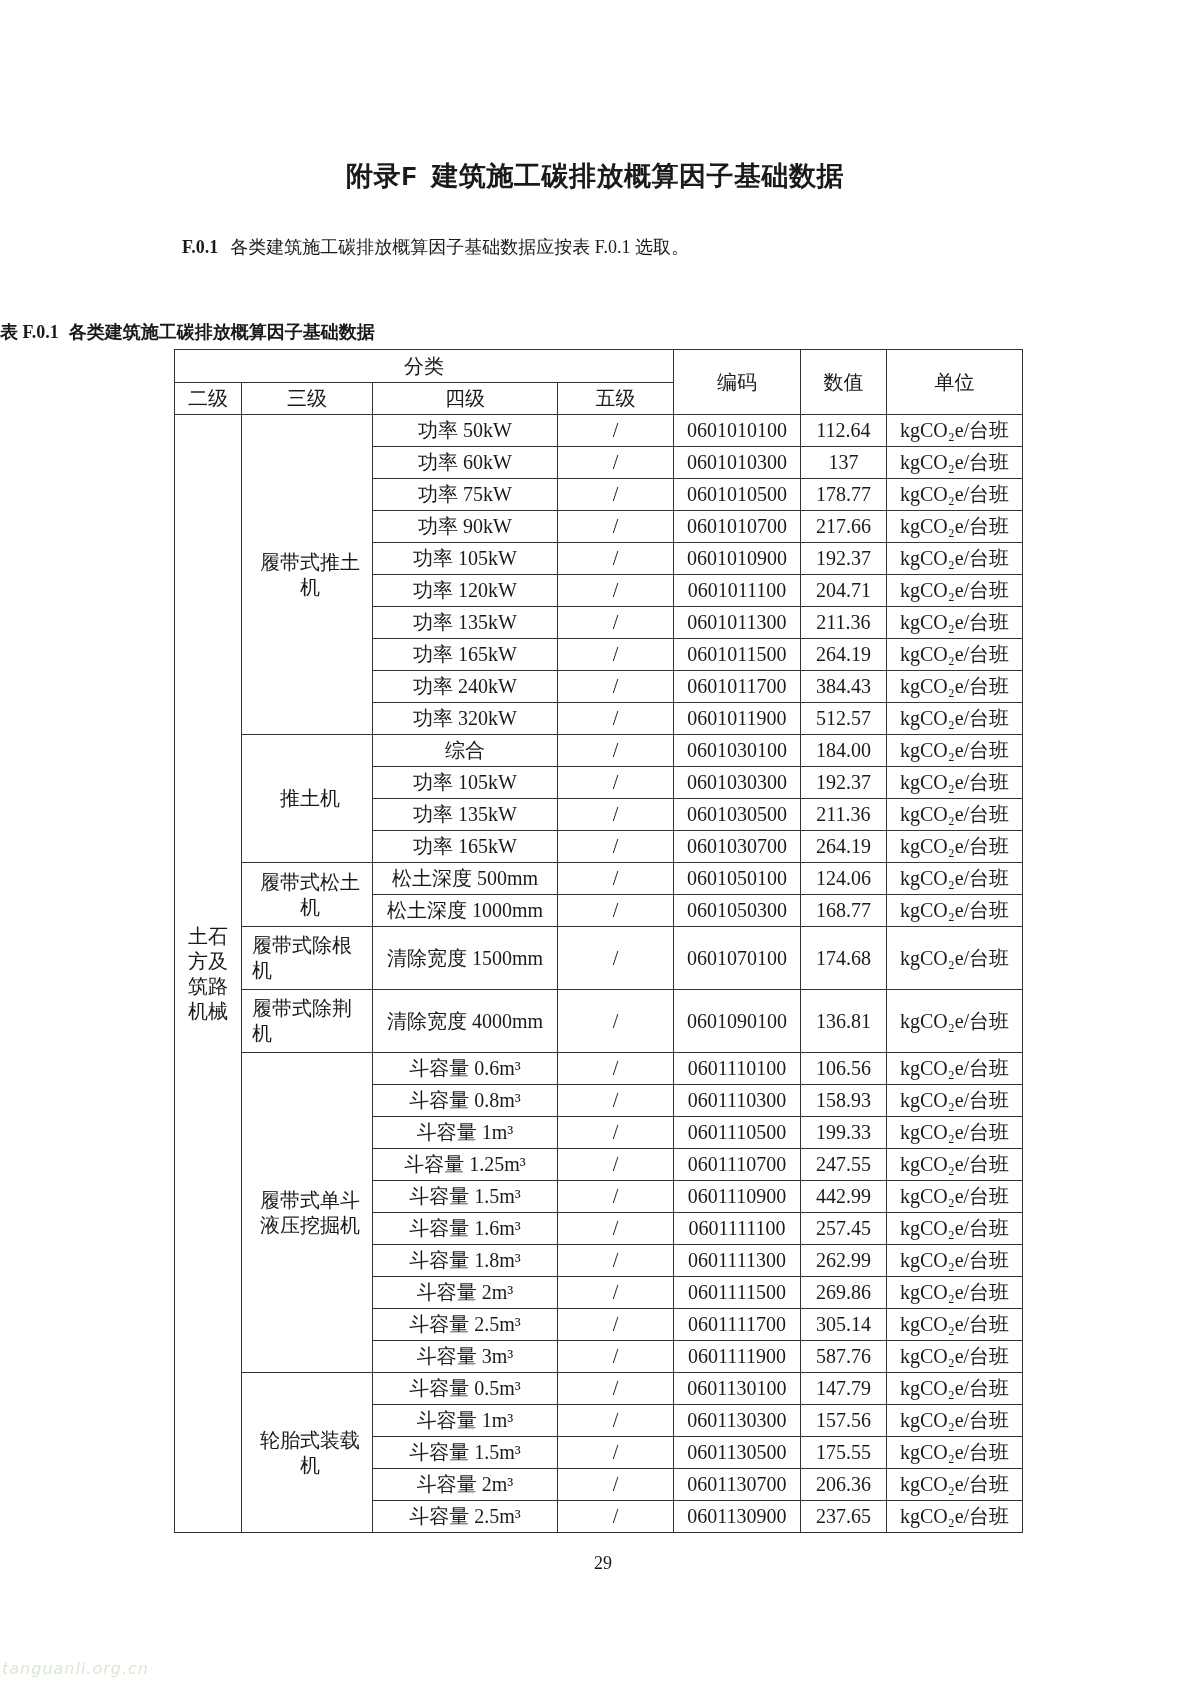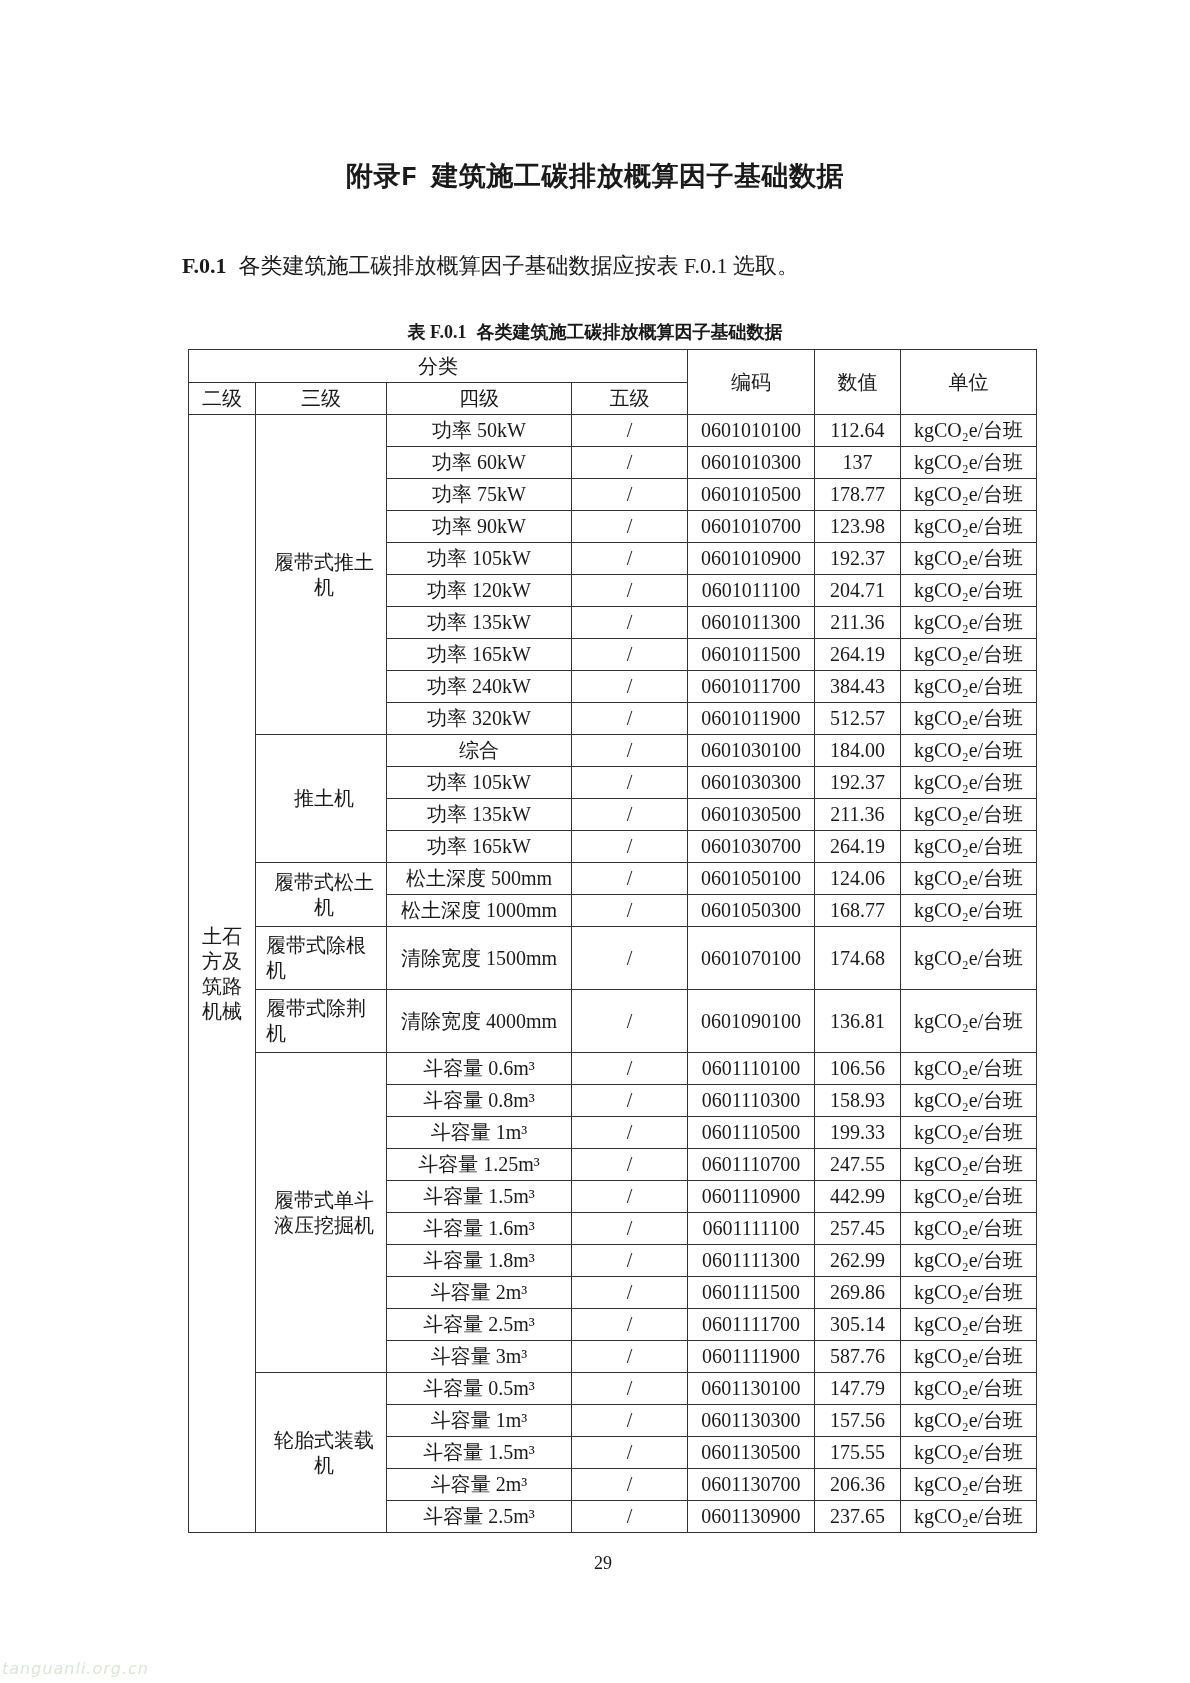--- a/index.html
+++ b/index.html
@@ -2,26 +2,26 @@
 <html><head>
 <meta charset="utf-8">
 <style>
   html, body { margin: 0; padding: 0; background: #ffffff; }
   body { width: 1190px; height: 1683px; position: relative; overflow: hidden;
          font-family: "Liberation Serif", "DejaVu Serif", serif; color: #1a1a1a; }
   .page-title { position: absolute; left: 0; width: 1190px; top: 158px; text-align: center;
                 font-family: "DejaVu Sans", "Liberation Sans", sans-serif; font-weight: bold;
                 font-size: 27px; letter-spacing: 0.5px; }
   .page-title .appendix-id { font-family: Liberation Mono, monospace; font-weight: bold; margin-right: 14px; }
-  .clause { position: absolute; left: 182px; top: 251px; font-size: 22px; }
+  .clause { position: absolute; left: 182px; top: 235px; font-size: 18px; }
   .clause .clause-no { font-weight: bold; margin-right: 12px; }
-  .table-caption { position: absolute; left: 0; width: 1190px; top: 320px; text-align: center;
+  .table-caption { position: absolute; left: 0; width: 1190px; top: 320px; text-align: left;
                    font-family: "DejaVu Sans", "Liberation Sans", sans-serif; font-weight: bold; font-size: 18px; }
   .table-caption .cap-no { font-family: "Liberation Serif", serif; margin-right: 10px; }
-  table.data-table { position: absolute; left: 188px; top: 349px; width: 848px;
+  table.data-table { position: absolute; left: 174px; top: 349px; width: 848px;
                      border-collapse: collapse; table-layout: fixed; font-size: 20px; }
   table.data-table td, table.data-table th { border: 1.5px solid #333; padding: 0; text-align: center;
                      vertical-align: middle; font-weight: normal; line-height: 1.25; }
   table.data-table tr.body-row td { height: 31px; }
   table.data-table tr.tall-row td { height: 62px; }
   table.data-table thead tr.h1 th { height: 32px; }
   table.data-table thead tr.h2 th { height: 31px; }
   td.lvl3 { text-align: right; padding-left: 10px !important; padding-right: 4px !important; }
   td.lvl3.center { text-align: left; }
   td.lvl2 { padding: 0 6px !important; }
@@ -89,21 +89,21 @@
         <td>功率 75kW</td>
         <td>/</td>
         <td>0601010500</td>
         <td>178.77</td>
         <td class="unit">kgCO₂e/台班</td>
       </tr>
       <tr class="body-row">
         <td>功率 90kW</td>
         <td>/</td>
         <td>0601010700</td>
-        <td>123.98</td>
+        <td>217.66</td>
         <td class="unit">kgCO₂e/台班</td>
       </tr>
       <tr class="body-row">
         <td>功率 105kW</td>
         <td>/</td>
         <td>0601010900</td>
         <td>192.37</td>
         <td class="unit">kgCO₂e/台班</td>
       </tr>
       <tr class="body-row">

